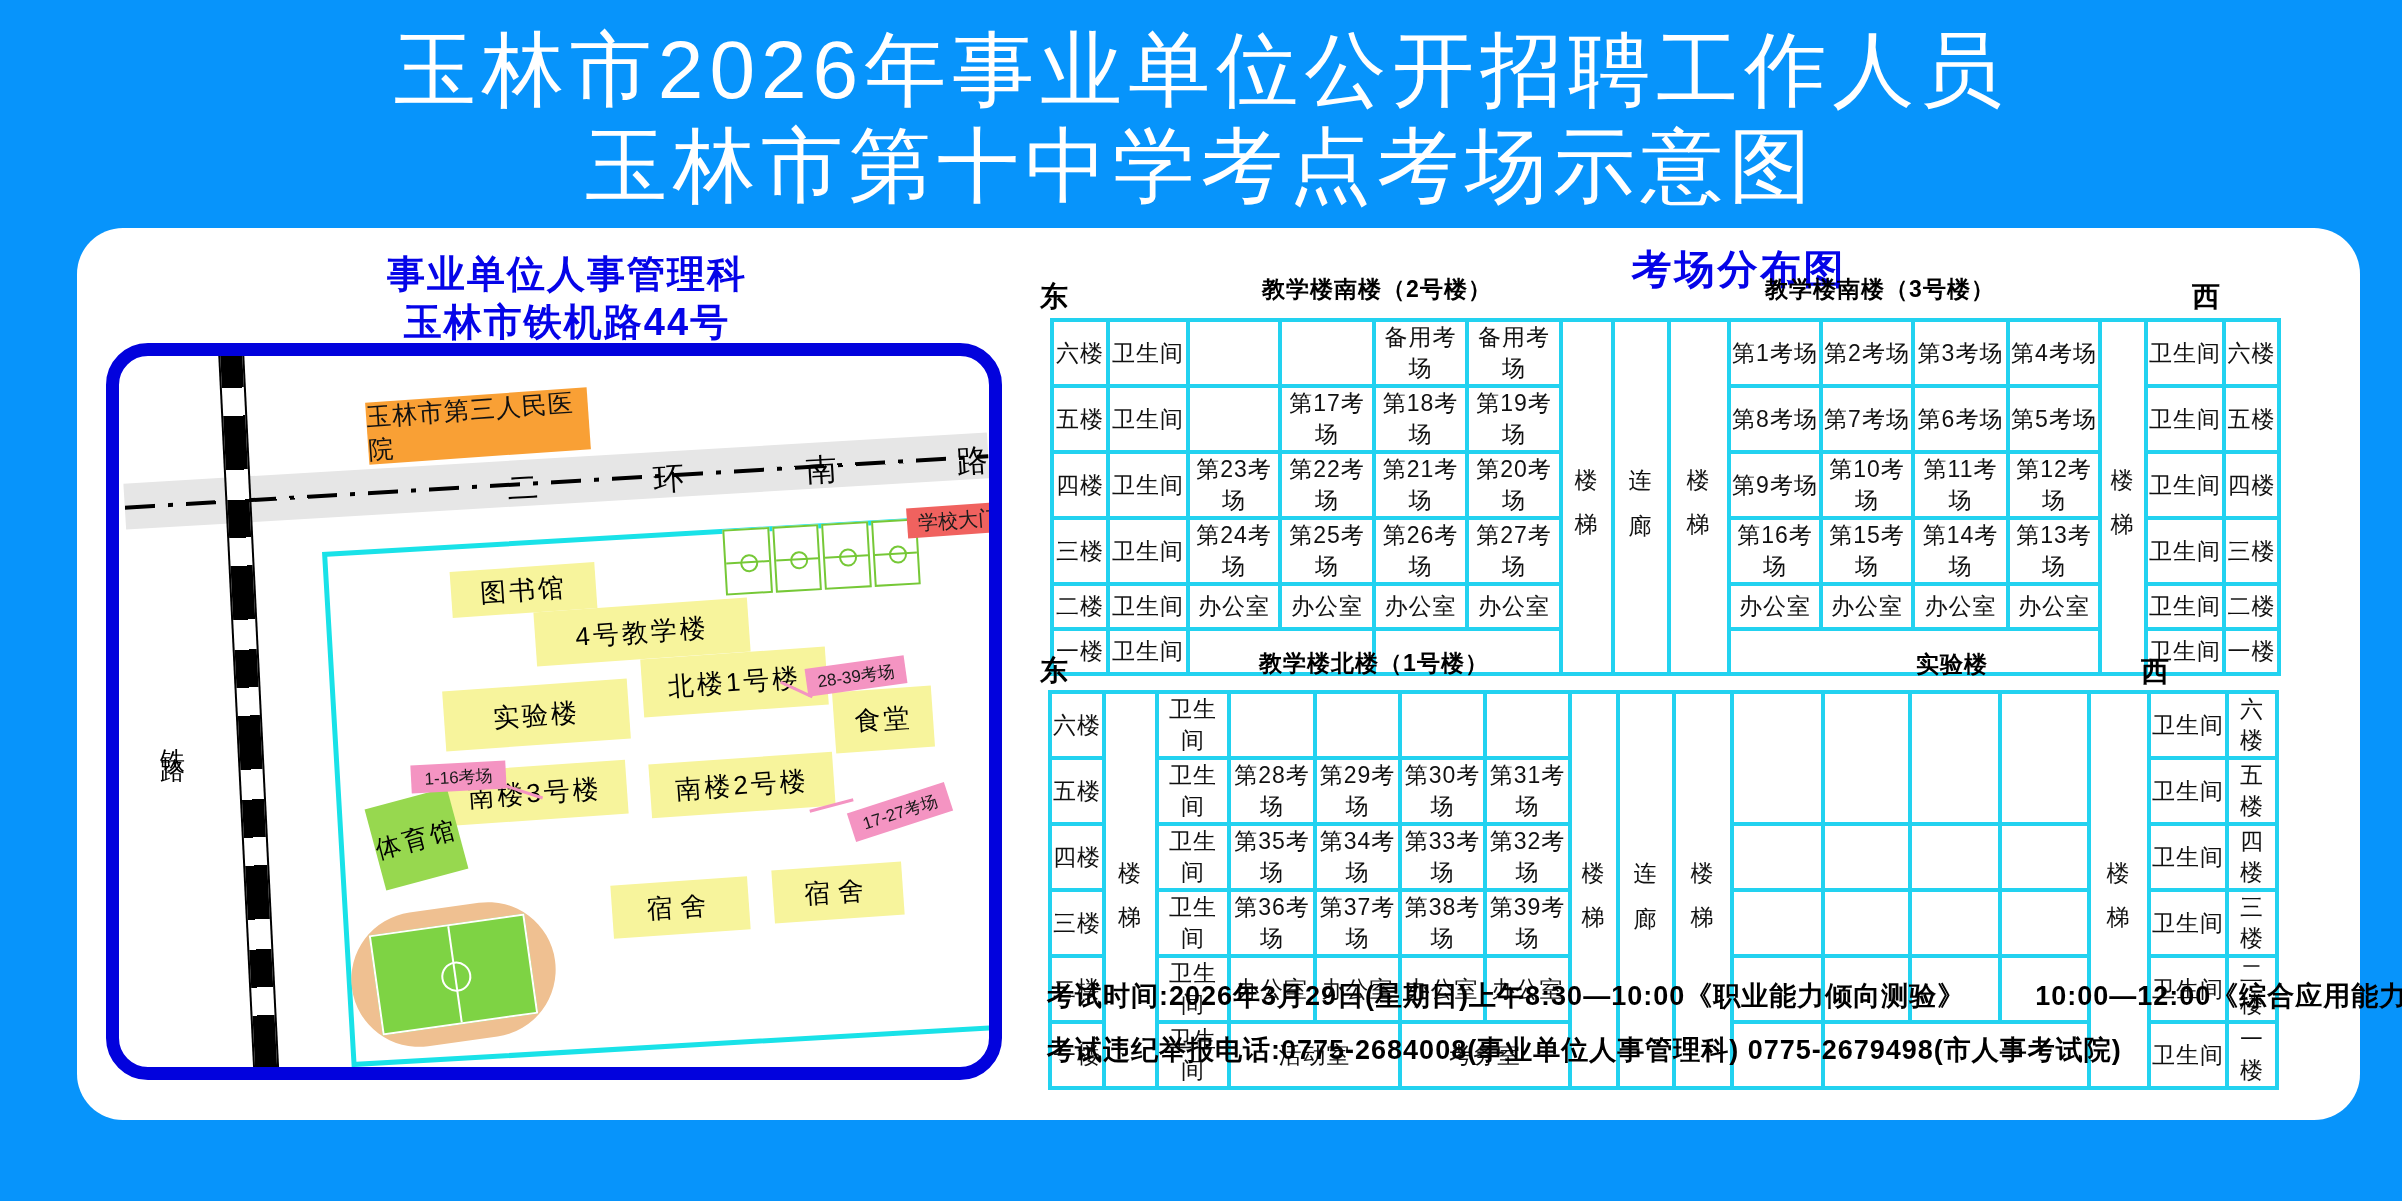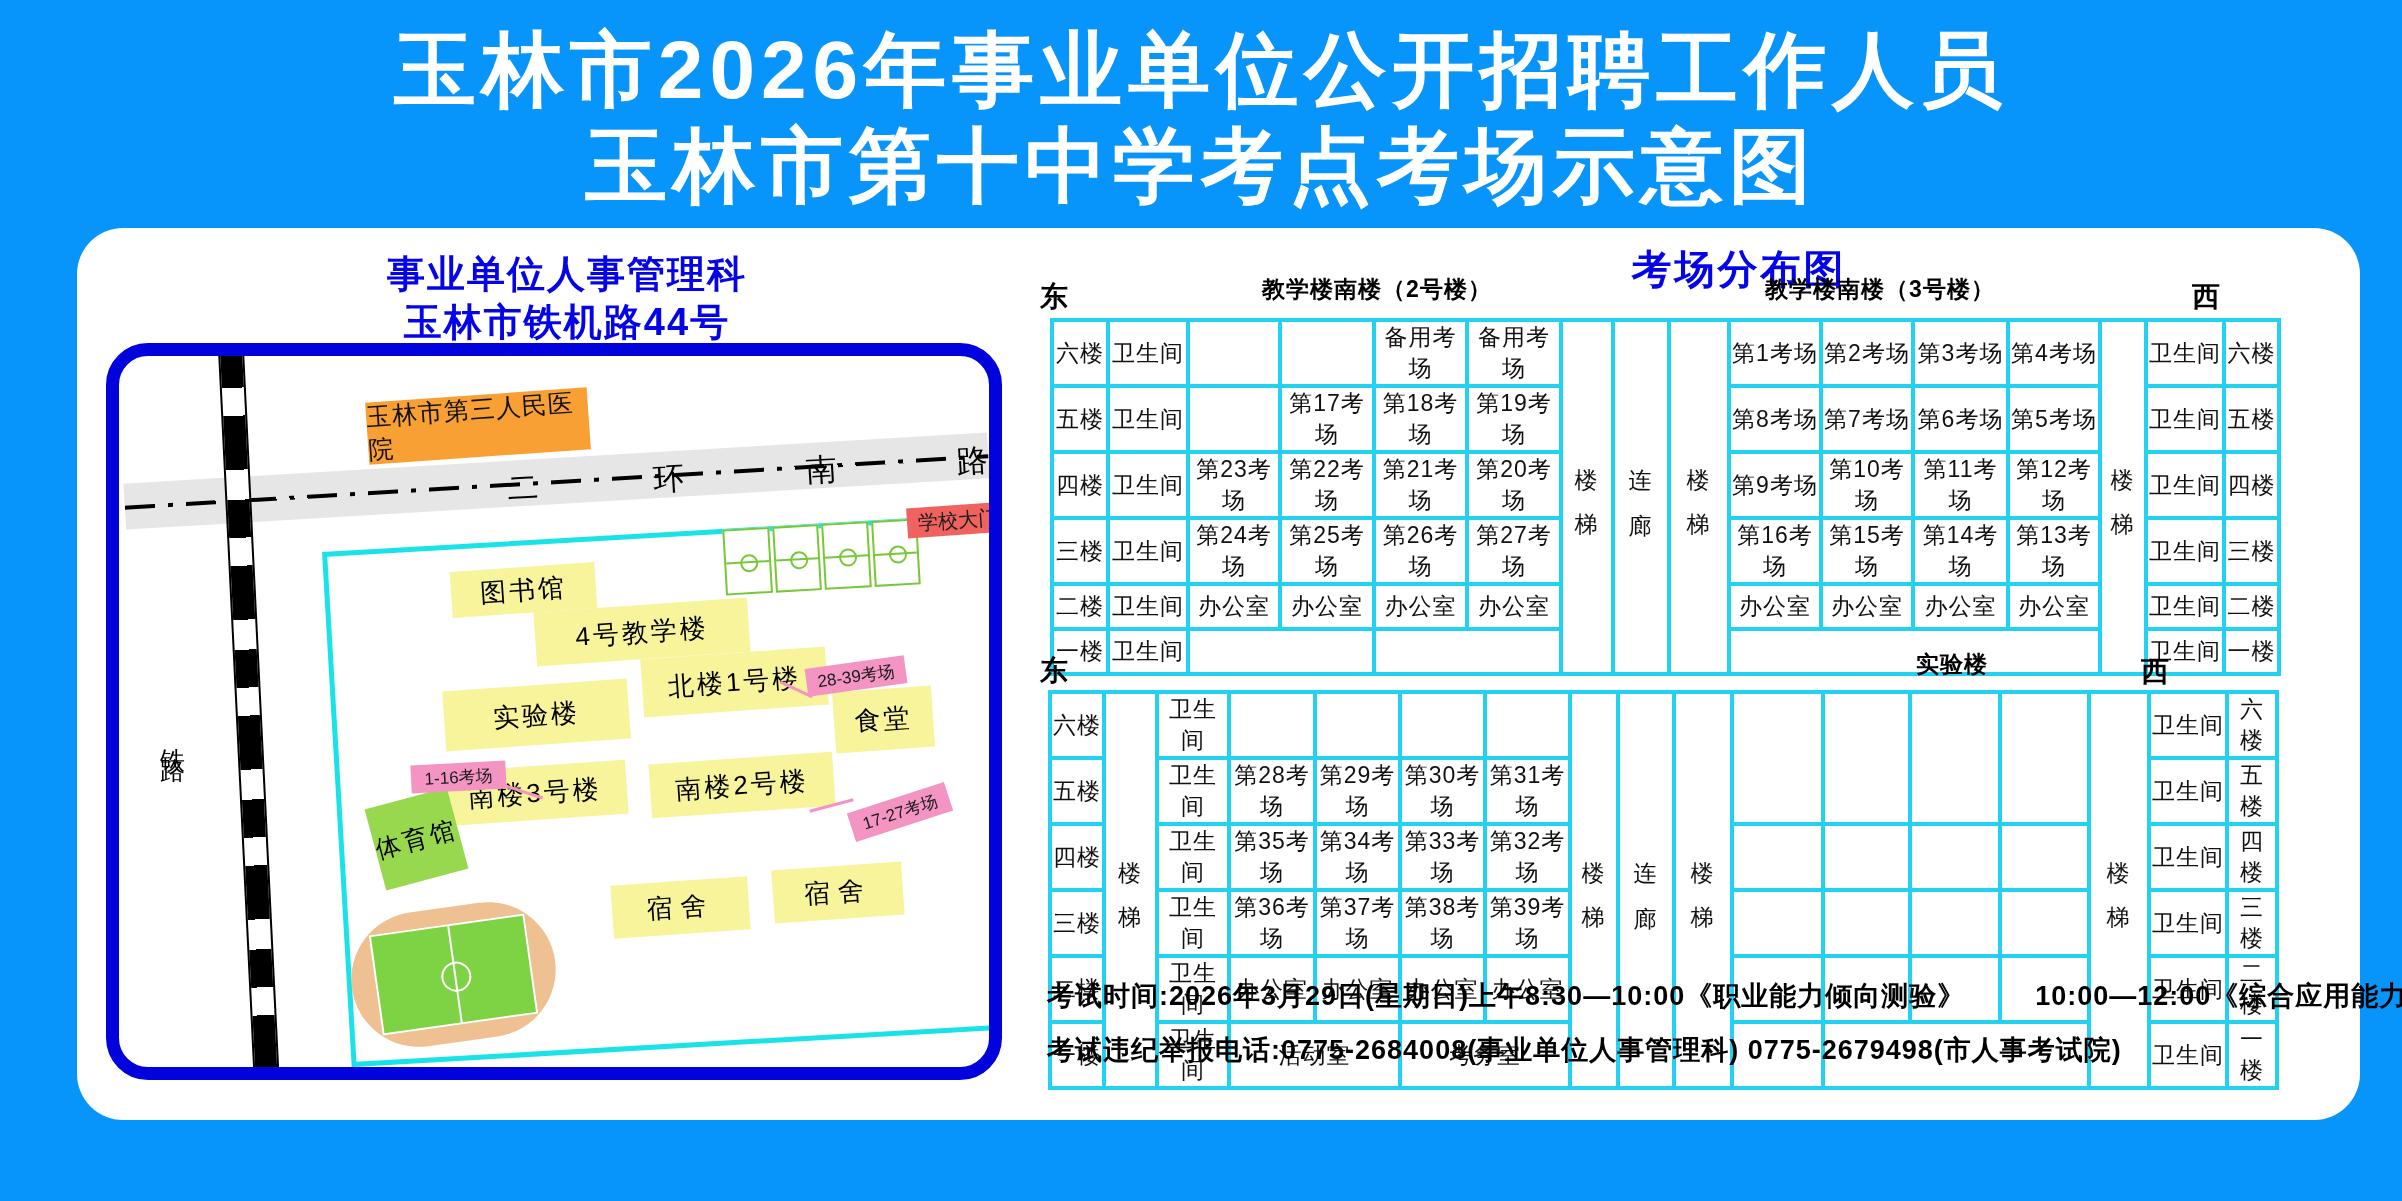--- a/index.html
+++ b/index.html
@@ -6,21 +6,21 @@
   body{
     width:2402px;height:1201px;
     background:#0794fb;
     font-family:"Liberation Sans","DejaVu Sans",sans-serif;
     position:relative;overflow:hidden;
     color:#111;
   }
   .abs{position:absolute;}
 
   
-  .main-title{left:0;top:22px;width:2402px;text-align:center;color:#fff;font-weight:700;}
+  .main-title{left:0;top:22px;width:2402px;text-align:center;color:#fff;font-weight:400;}
   .main-title .l1{font-size:82px;letter-spacing:6px;line-height:96px;}
   .main-title .l2{font-size:82px;letter-spacing:6px;line-height:96px;}
 
   
   .panel{left:77px;top:228px;width:2283px;height:892px;background:#fff;border-radius:46px;}
 
   
   .map-title{left:180px;top:22px;width:620px;text-align:center;color:#0504e8;font-weight:700;font-size:38px;line-height:48px;letter-spacing:2px;}
   .map-frame{left:29px;top:115px;width:870px;height:711px;border:13px solid #0202dd;border-radius:42px;background:#fff;overflow:hidden;}
 
@@ -266,20 +266,21 @@
           <td colspan="2"></td>
           <td colspan="4"></td>
           <td>卫生间</td>
           <td>一楼</td>
         </tr>
       </tbody>
     </table>
   </div>
 
   <div class="abs band-label" style="left:963px;top:424px;">东</div>
+  <div class="abs band-header" style="left:1142px;top:420px;width:310px;">教学楼北楼（1号楼）</div>
   <div class="abs band-header" style="left:1800px;top:421px;width:150px;">实验楼</div>
   <div class="abs band-label" style="left:2064px;top:425px;">西</div>
 
   <div class="abs" style="left:971px;top:462px;">
     <table class="grid">
       <colgroup>
         <col style="width:54px">
           <col style="width:53px">
           <col style="width:72px">
         <col style="width:86px">

